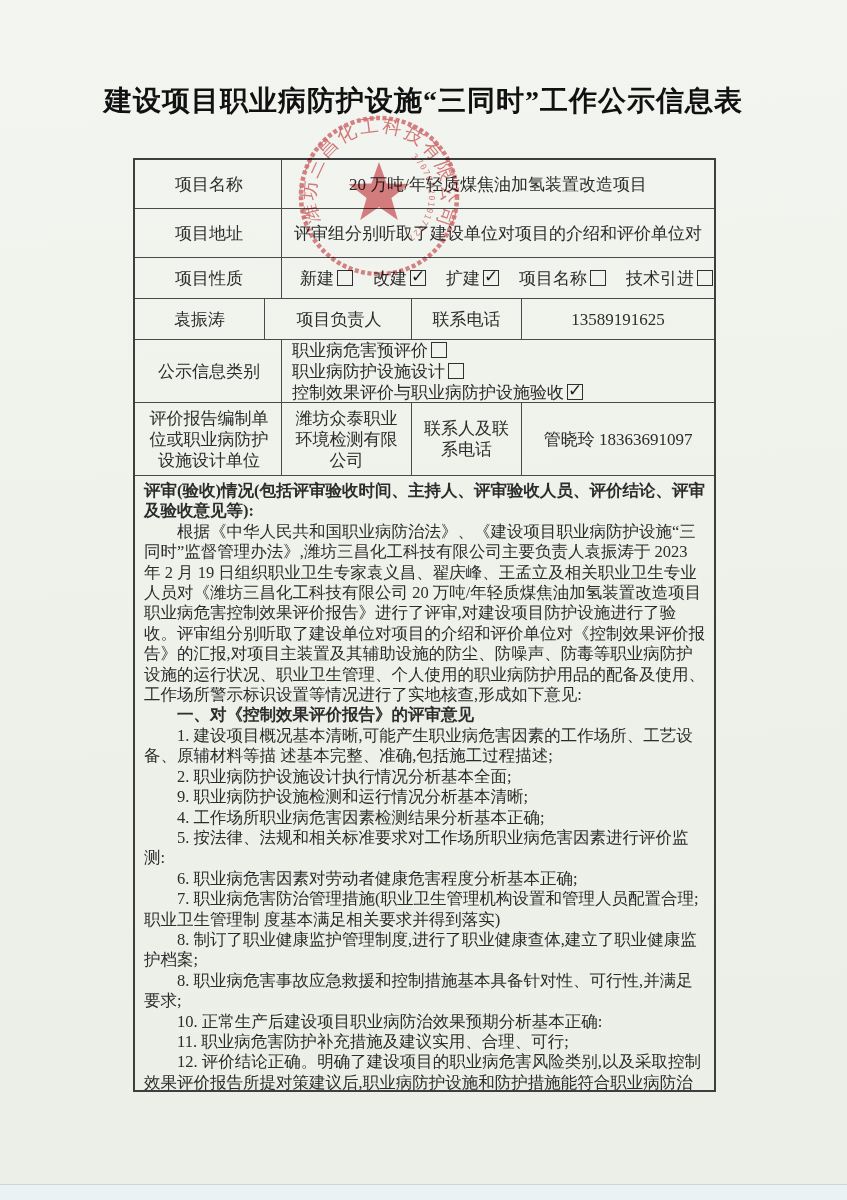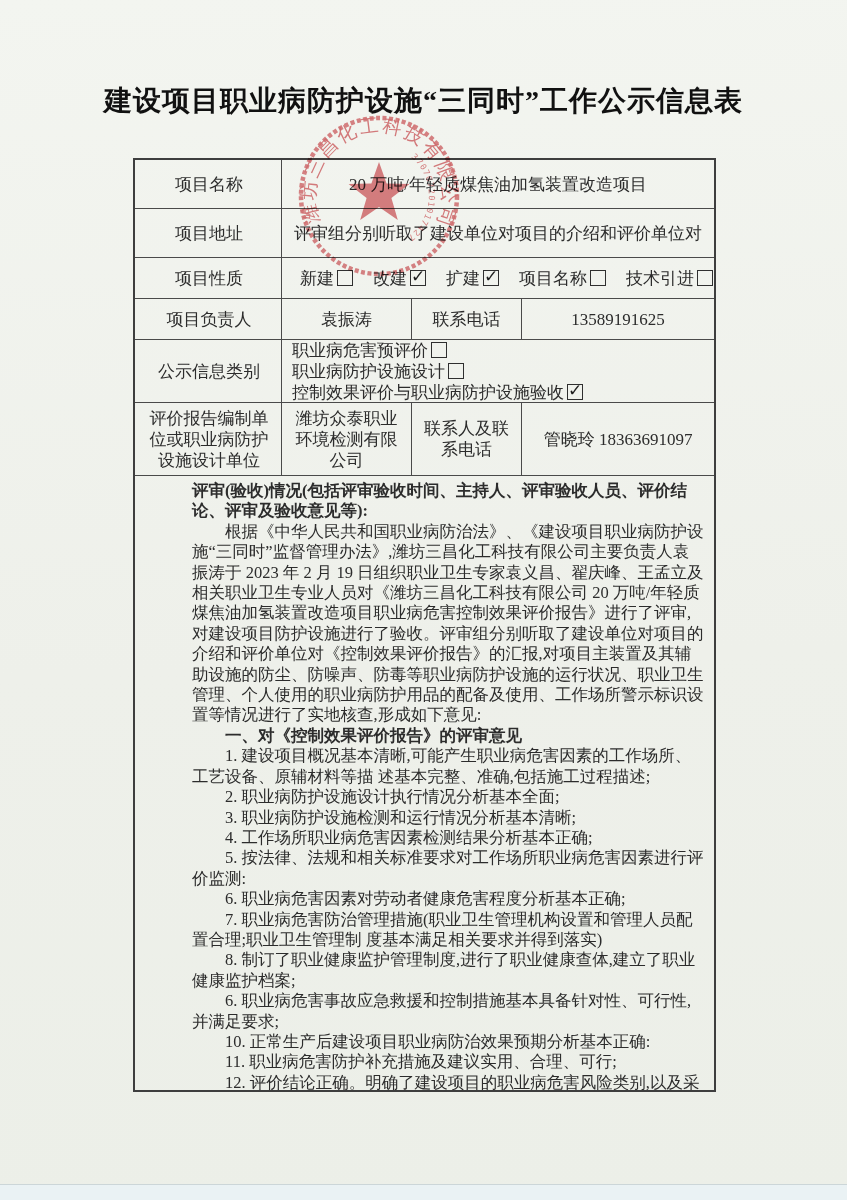--- a/index.html
+++ b/index.html
@@ -29,21 +29,21 @@
       display:flex;align-items:center;justify-content:center;
       font-size:17px;line-height:21px;text-align:center;padding:2px 6px;}
   .td:last-child{border-right:none;}
   .label-col{width:147px;flex:0 0 147px;padding-left:8px;}
   .col2{width:130px;flex:0 0 130px;}
   .col3{width:110px;flex:0 0 110px;}
   .col4{flex:1;}
   .grow{flex:1;}
   .r1{height:49px;} .r2{height:49px;} .r3{height:41px;gap:12px;} .r4{height:41px;}
   .r5{height:63px;} .r6{height:73px;}
-  .r7{height:614px;display:block;margin-left:48px;}
+  .r7{height:614px;display:block;}
   .opts{display:flex;gap:20px;align-items:center;justify-content:center;width:100%;}
   .opt{white-space:nowrap;}
   .cb{display:inline-block;width:14px;height:14px;border:1.7px solid #2f2f2f;
       vertical-align:-2px;margin-left:3px;position:relative;background:transparent;}
   .cb.checked::after{
       content:"\2713";position:absolute;left:0px;top:-5px;font-size:17px;
       font-weight:bold;color:#1e1e1e;font-family:"DejaVu Sans",sans-serif;}
   .stack{display:flex;flex-direction:column;align-items:flex-start;
          justify-content:center;padding-left:10px;line-height:21px;text-align:right;}
   .review-cell{padding:5px 9px 4px 9px;font-size:16.5px;line-height:20.4px;
@@ -83,22 +83,22 @@
           <span class="opt"><span>新建</span><span class="cb"></span></span>
           <span class="opt"><span>改建</span><span class="cb checked"></span></span>
           <span class="opt"><span>扩建</span><span class="cb checked"></span></span>
           <span class="opt"><span>项目名称</span><span class="cb"></span></span>
           <span class="opt"><span>技术引进</span><span class="cb"></span></span>
         </div>
       </div>
     </div>
 
     <div class="tr r4">
+      <div class="td col2">袁振涛</div>
       <div class="td label-col">项目负责人</div>
-      <div class="td col2">袁振涛</div>
       <div class="td col3">联系电话</div>
       <div class="td col4">13589191625</div>
     </div>
 
     <div class="tr r5">
       <div class="td label-col">公示信息类别</div>
       <div class="td grow stack">
         <span class="opt"><span>职业病危害预评价</span><span class="cb"></span></span>
         <span class="opt"><span>职业病防护设施设计</span><span class="cb"></span></span>
         <span class="opt"><span>控制效果评价与职业病防护设施验收</span><span class="cb checked"></span></span>
@@ -112,27 +112,27 @@
       <div class="td col4">管晓玲 18363691097</div>
     </div>
 
     <div class="tr r7">
       <div class="review-cell">
         <p class="p-head">评审(验收)情况(包括评审验收时间、主持人、评审验收人员、评价结论、评审及验收意见等):</p>
         <p class="p-ind">根据《中华人民共和国职业病防治法》、《建设项目职业病防护设施“三同时”监督管理办法》,潍坊三昌化工科技有限公司主要负责人袁振涛于 2023 年 2 月 19 日组织职业卫生专家袁义昌、翟庆峰、王孟立及相关职业卫生专业人员对《潍坊三昌化工科技有限公司 20 万吨/年轻质煤焦油加氢装置改造项目职业病危害控制效果评价报告》进行了评审,对建设项目防护设施进行了验收。评审组分别听取了建设单位对项目的介绍和评价单位对《控制效果评价报告》的汇报,对项目主装置及其辅助设施的防尘、防噪声、防毒等职业病防护设施的运行状况、职业卫生管理、个人使用的职业病防护用品的配备及使用、工作场所警示标识设置等情况进行了实地核查,形成如下意见:</p>
         <p class="p-ind p-bold">一、对《控制效果评价报告》的评审意见</p>
         <p class="p-ind">1. 建设项目概况基本清晰,可能产生职业病危害因素的工作场所、工艺设备、原辅材料等描 述基本完整、准确,包括施工过程描述;</p>
         <p class="p-ind">2. 职业病防护设施设计执行情况分析基本全面;</p>
-        <p class="p-ind">3. 职业病防护设施检测和运行情况分析基本清晰;</p>
+        <p class="p-ind">9. 职业病防护设施检测和运行情况分析基本清晰;</p>
         <p class="p-ind">4. 工作场所职业病危害因素检测结果分析基本正确;</p>
         <p class="p-ind">5. 按法律、法规和相关标准要求对工作场所职业病危害因素进行评价监测:</p>
         <p class="p-ind">6. 职业病危害因素对劳动者健康危害程度分析基本正确;</p>
         <p class="p-ind">7. 职业病危害防治管理措施(职业卫生管理机构设置和管理人员配置合理;职业卫生管理制 度基本满足相关要求并得到落实)</p>
         <p class="p-ind">8. 制订了职业健康监护管理制度,进行了职业健康查体,建立了职业健康监护档案;</p>
-        <p class="p-ind">6. 职业病危害事故应急救援和控制措施基本具备针对性、可行性,并满足要求;</p>
+        <p class="p-ind">8. 职业病危害事故应急救援和控制措施基本具备针对性、可行性,并满足要求;</p>
         <p class="p-ind">10. 正常生产后建设项目职业病防治效果预期分析基本正确:</p>
         <p class="p-ind">11. 职业病危害防护补充措施及建议实用、合理、可行;</p>
         <p class="p-ind">12. 评价结论正确。明确了建设项目的职业病危害风险类别,以及采取控制效果评价报告所提对策建议后,职业病防护设施和防护措施能符合职业病防治有关法律、法规、规章和标准的要求。</p>
       </div>
     </div>
 
   </div>
 
   <svg class="stamp" viewBox="0 0 172 172">
     <defs>

